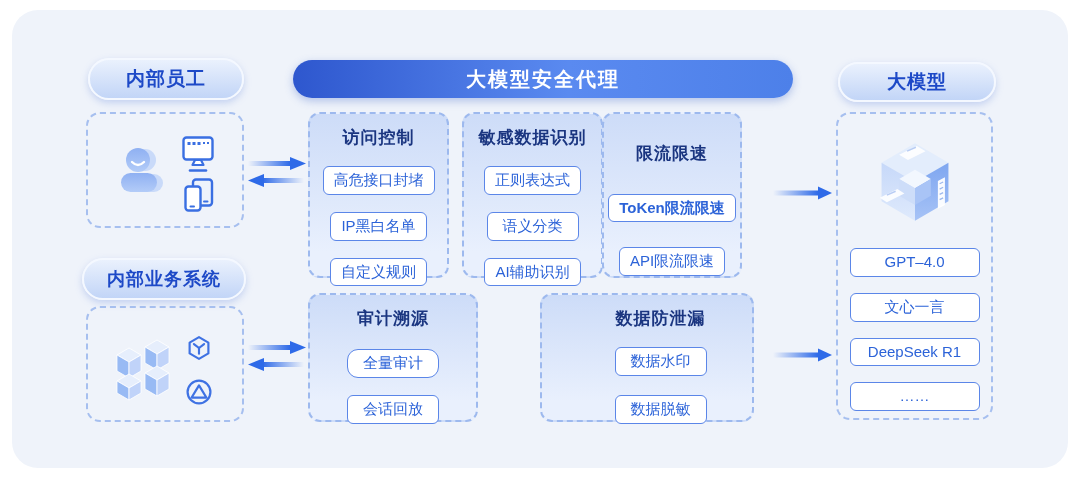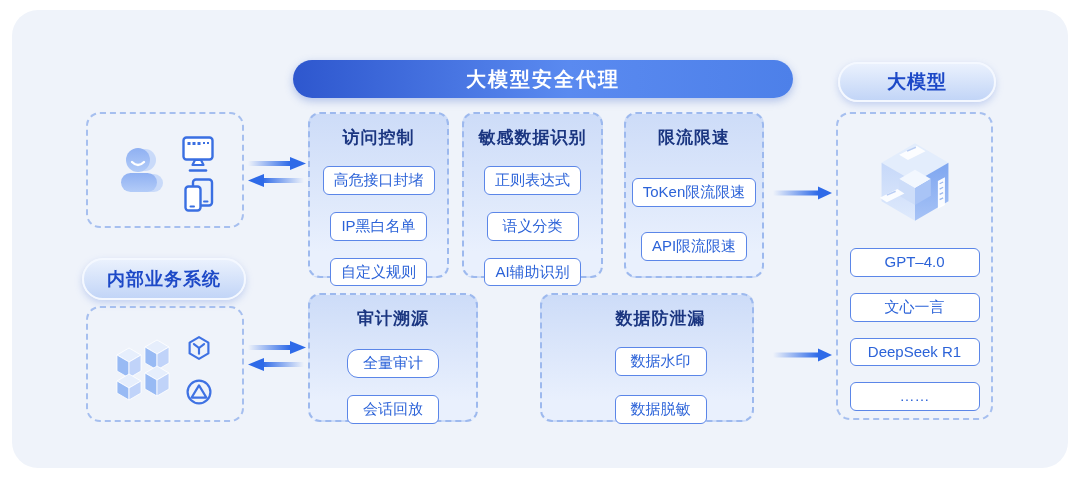--- a/index.html
+++ b/index.html
@@ -44,20 +44,21 @@
   .model-box { display: flex; flex-direction: column; align-items: center; }
   .model-chip { width: 130px; min-width: 0; margin-top: 16px; padding: 4px 6px; }
   .abs { position: absolute; }
 </style>
 </head>
 <body>
 
 <div class="stage">
   <div class="canvas"></div>
 
+  <div class="pill" style="left:88px;top:58px;width:156px;height:42px;">内部员工</div>
 
   <div class="dashed" style="left:86px;top:112px;width:158px;height:116px;">
     <svg class="abs" style="left:28px;top:32px;" width="48" height="50" viewBox="0 0 48 50">
       <defs>
         <linearGradient id="pg1" x1="0" y1="0" x2="0" y2="1">
           <stop offset="0" stop-color="#8fb0f2"></stop>
             <stop offset="1" stop-color="#b3ccf8"></stop>
         </linearGradient>
       </defs>
       <circle cx="29" cy="14" r="11" fill="#c9daf9"></circle>
@@ -170,23 +171,23 @@
     <div class="chip">自定义规则</div>
   </div>
 
   <div class="module" style="left:462px;top:112px;width:141px;height:166px;">
     <div class="module-title">敏感数据识别</div>
     <div class="chip">正则表达式</div>
     <div class="chip">语义分类</div>
     <div class="chip">AI辅助识别</div>
   </div>
 
-  <div class="module" style="left:624px;top:112px;width:140px;height:166px;">
+  <div class="module" style="left:602px;top:112px;width:140px;height:166px;justify-content:flex-end;">
     <div class="module-title">限流限速</div>
-    <div class="chip" style="margin-top:22px;">ToKen限流限速</div>
+    <div class="chip" style="margin-top:22px;font-weight:bold;">ToKen限流限速</div>
     <div class="chip" style="margin-top:18px;">API限流限速</div>
   </div>
 
   <div class="module" style="left:308px;top:293px;width:170px;height:129px;">
     <div class="module-title">审计溯源</div>
     <div class="chip" style="margin-top:12px;border-radius:11px;">全量审计</div>
     <div class="chip">会话回放</div>
   </div>
 
   <div class="module" style="left:540px;top:293px;width:214px;height:129px;padding-left:27px;">

